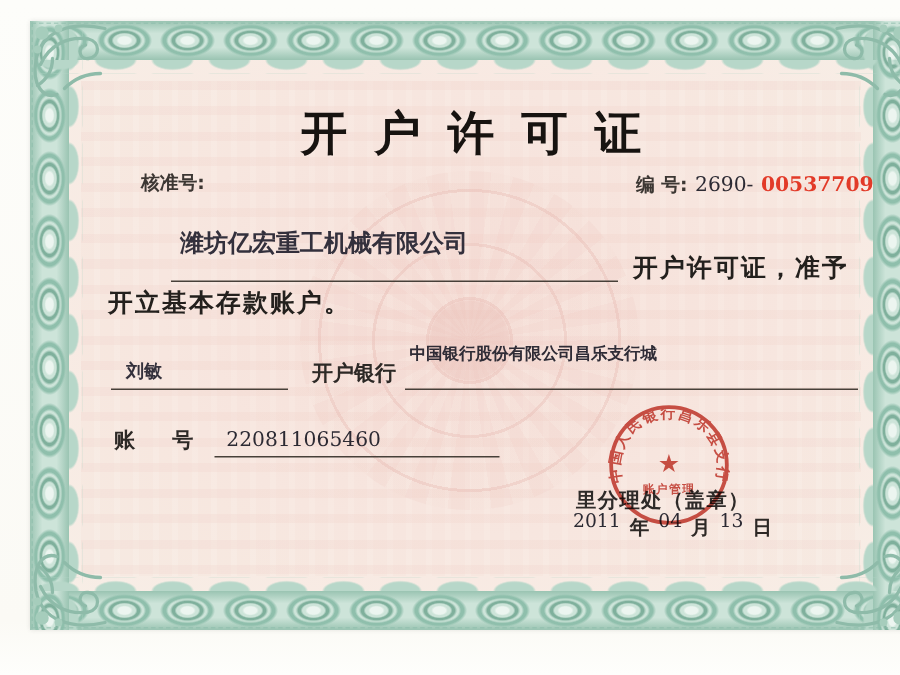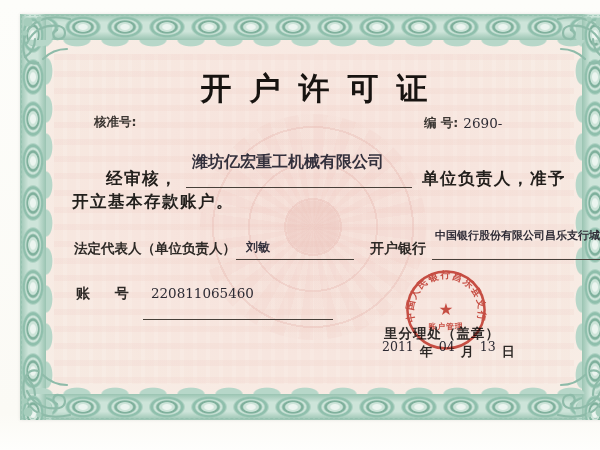--- a/index.html
+++ b/index.html
@@ -86,21 +86,21 @@
   .body-line2{left:52px;top:177px;}
   .rep-row{left:54px;top:216px;right:36px;display:flex;align-items:flex-end;}
   .lbl-m{font-size:13.5px;font-weight:bold;color:#2d2926;white-space:nowrap;padding-bottom:2px;}
   .u-rep{flex:0 0 108px;padding:0 0 3px 10px;font-size:12px;font-weight:600;color:#34313c;}
   .bank-lbl{margin-left:16px;font-size:14px;}
   .u-bank{flex:1;margin-left:6px;padding:0 0 16px 3px;font-size:11px;font-weight:600;
     line-height:12.5px;color:#2f2c36;}
   .u-bank span{display:block;white-space:nowrap;}
   .acct-row{left:56px;top:271px;display:flex;align-items:flex-start;}
   .acct-lbl{font-size:14px;letter-spacing:10px;}
-  .u-acct{width:182px;margin-left:4px;padding:0 0 18px 8px;
+  .u-acct{width:182px;margin-left:4px;padding:0 0 3px 8px;
     font-family:"DejaVu Serif","Liberation Serif",serif;font-size:13.5px;color:#2c2a33;}
   .issuer{left:364px;top:311px;font-size:13.5px;font-weight:bold;letter-spacing:1px;z-index:2;}
   .date-row{left:360px;top:329px;display:flex;align-items:flex-end;z-index:2;justify-content:space-between;}
   .d-num{font-family:"DejaVu Serif","Liberation Serif",serif;font-size:12.5px;color:#2c2a33;
     position:relative;top:-7px;margin:0 2px;}
   .d-unit{font-size:13px;font-weight:bold;margin:0 4px;color:#2d2926;}
 
   
   .seal{position:absolute;left:385px;top:255px;width:82px;height:82px;z-index:5;
     opacity:.85;mix-blend-mode:multiply;}
@@ -191,31 +191,30 @@
 
     <div class="txt title">开户许可证</div>
 
     <div class="txt approval-row">
       <span class="lbl">核准号:</span>
     </div>
 
     <div class="txt serial-row">
       <span class="lbl">编 号:</span>
       <span class="num">2690-</span>
+      <span class="num red">00537709</span>
     </div>
 
     <div class="txt body-row">
-      <span class="big">经审核，</span>
       <span class="uline company">潍坊亿宏重工机械有限公司</span>
-      <span class="big">单位负责人，准予</span>
+      <span class="big">开户许可证，准予</span>
     </div>
     <div class="txt big body-line2">开立基本存款账户。</div>
 
     <div class="txt rep-row">
-      <span class="lbl-m">法定代表人（单位负责人）</span>
       <span class="uline u-rep">刘敏</span>
       <span class="lbl-m bank-lbl">开户银行</span>
       <span class="uline u-bank">
         <span>中国银行股份有限公司昌乐支行城</span>
       </span>
     </div>
 
     <div class="txt acct-row">
       <span class="lbl-m acct-lbl">账  号</span>
       <span class="uline u-acct">220811065460</span>

